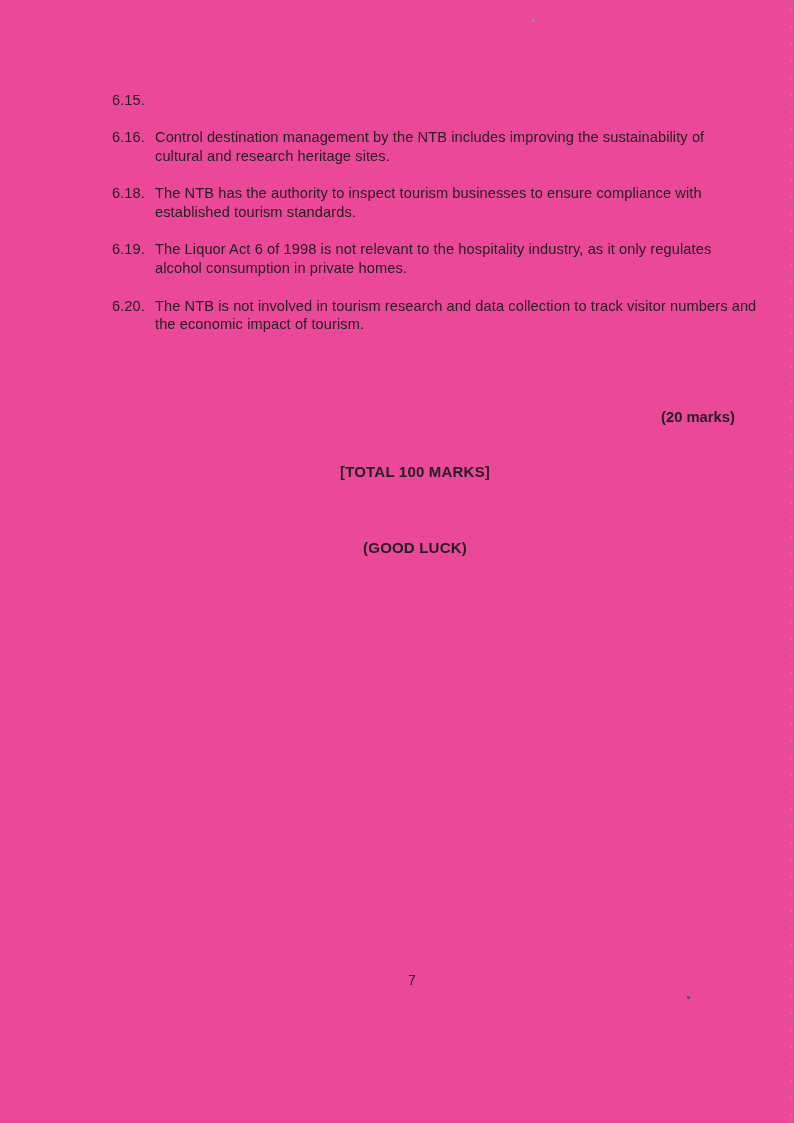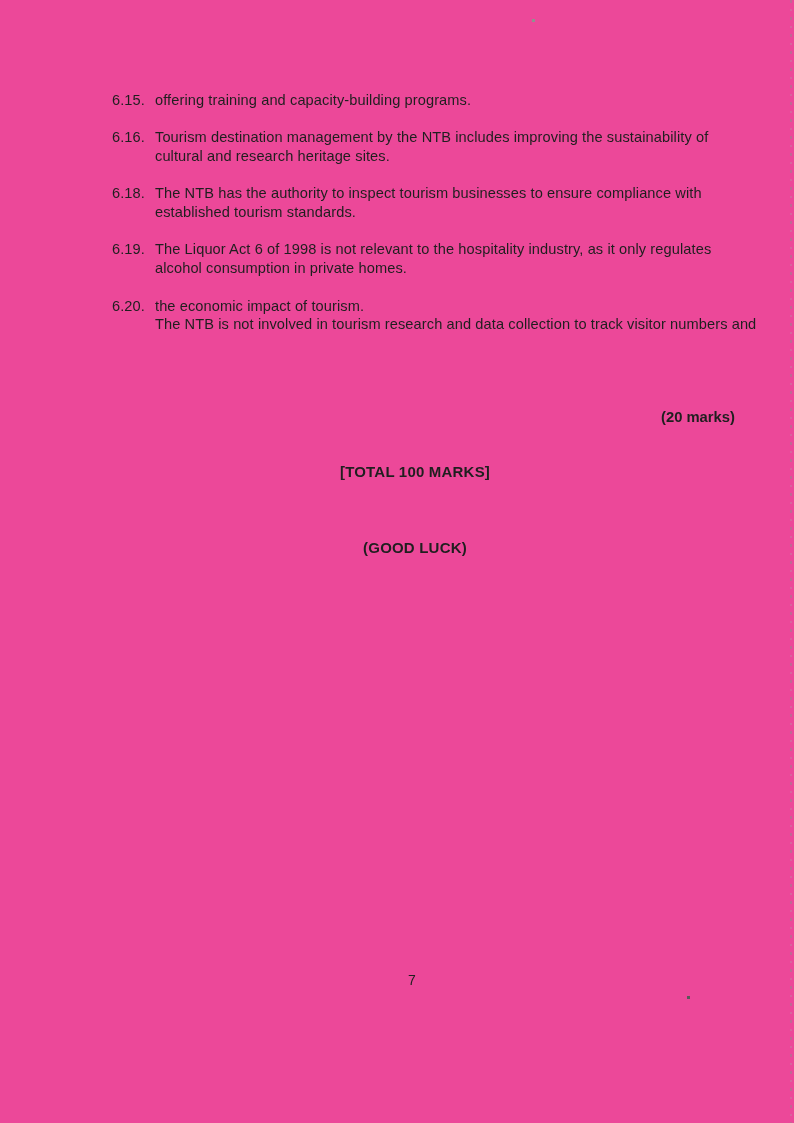--- a/index.html
+++ b/index.html
@@ -120,28 +120,27 @@
 </head>
 <body>
 
 <div class="page">
 
   <div class="content">
 
     <div class="question">
       <div class="qnum">6.15.</div>
       <div class="qtext">
-        <div class="line">offering training and capacity-building programs.</div>
       </div>
     </div>
 
     <div class="question">
       <div class="qnum">6.16.</div>
       <div class="qtext">
-        <div class="line">Tourism destination management by the NTB includes improving the sustainability of</div>
+        <div class="line">Control destination management by the NTB includes improving the sustainability of</div>
         <div class="line">cultural and research heritage sites.</div>
       </div>
     </div>
 
 
     <div class="question">
       <div class="qnum">6.18.</div>
       <div class="qtext">
         <div class="line">The NTB has the authority to inspect tourism businesses to ensure compliance with</div>
         <div class="line">established tourism standards.</div>
@@ -152,22 +151,22 @@
       <div class="qnum">6.19.</div>
       <div class="qtext">
         <div class="line">The Liquor Act 6 of 1998 is not relevant to the hospitality industry, as it only regulates</div>
         <div class="line">alcohol consumption in private homes.</div>
       </div>
     </div>
 
     <div class="question">
       <div class="qnum">6.20.</div>
       <div class="qtext">
+        <div class="line">The NTB is not involved in tourism research and data collection to track visitor numbers and</div>
         <div class="line">the economic impact of tourism.</div>
-        <div class="line">The NTB is not involved in tourism research and data collection to track visitor numbers and</div>
       </div>
     </div>
 
   </div>
 
   <div class="marks-line">(20 marks)</div>
 
   <div class="total-line">[TOTAL 100 MARKS]</div>
 
   <div class="goodluck-line">(GOOD LUCK)</div>

